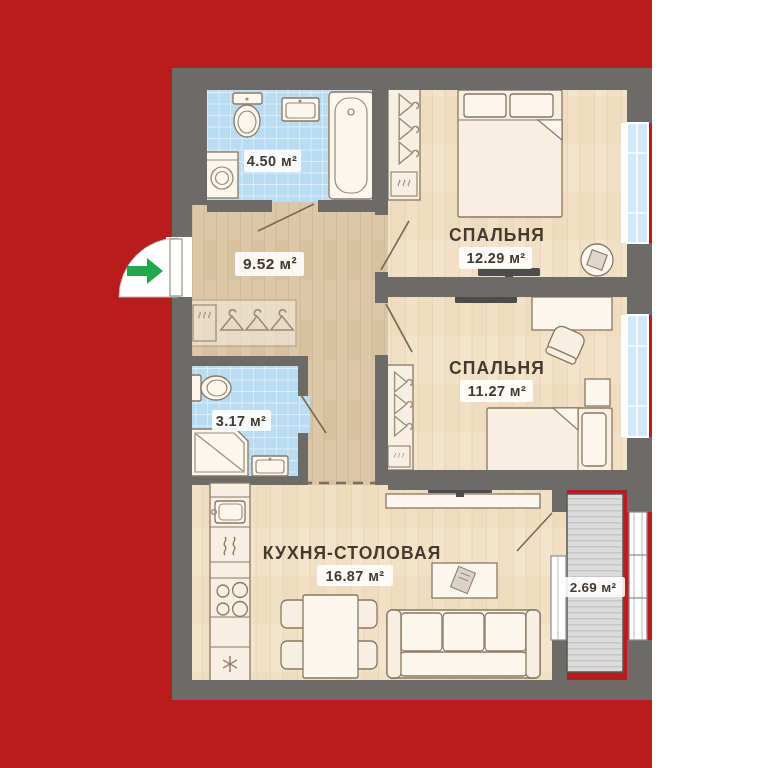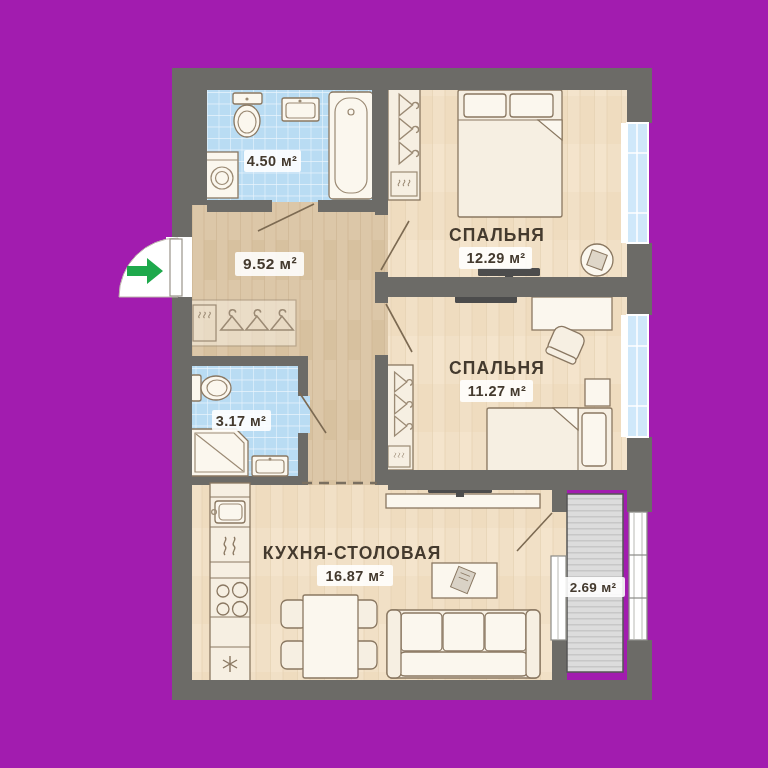--- a/index.html
+++ b/index.html
@@ -1,16 +1,16 @@
 <!DOCTYPE html>
 <html><head>
 <meta charset="utf-8">
 <style>
   html,body{margin:0;padding:0;background:#fff;width:768px;height:768px;overflow:hidden}
-  #stage{width:768px;height:768px;position:relative;background:#a21caf}
+  #stage{width:652px;height:768px;position:relative;background:#b91c1c}
   svg{display:block}
   text{font-family:"Liberation Sans","DejaVu Sans",sans-serif;font-weight:700;fill:#443a2e;text-anchor:middle}
   .title{font-size:17.5px;letter-spacing:1.1px}
   .area{font-size:14.5px;letter-spacing:.4px}
   .areaLg{font-size:15.5px;letter-spacing:.4px}
   .areaSm{font-size:13.5px;letter-spacing:.3px}
   .wl{fill:#6c6b67}
   .chip{fill:#ffffff;opacity:.88}
   .furn{fill:#f6efe2;stroke:#8a7862;stroke-width:1.3}
   .furnW{fill:#fbf7ee;stroke:#8a7862;stroke-width:1.3}

